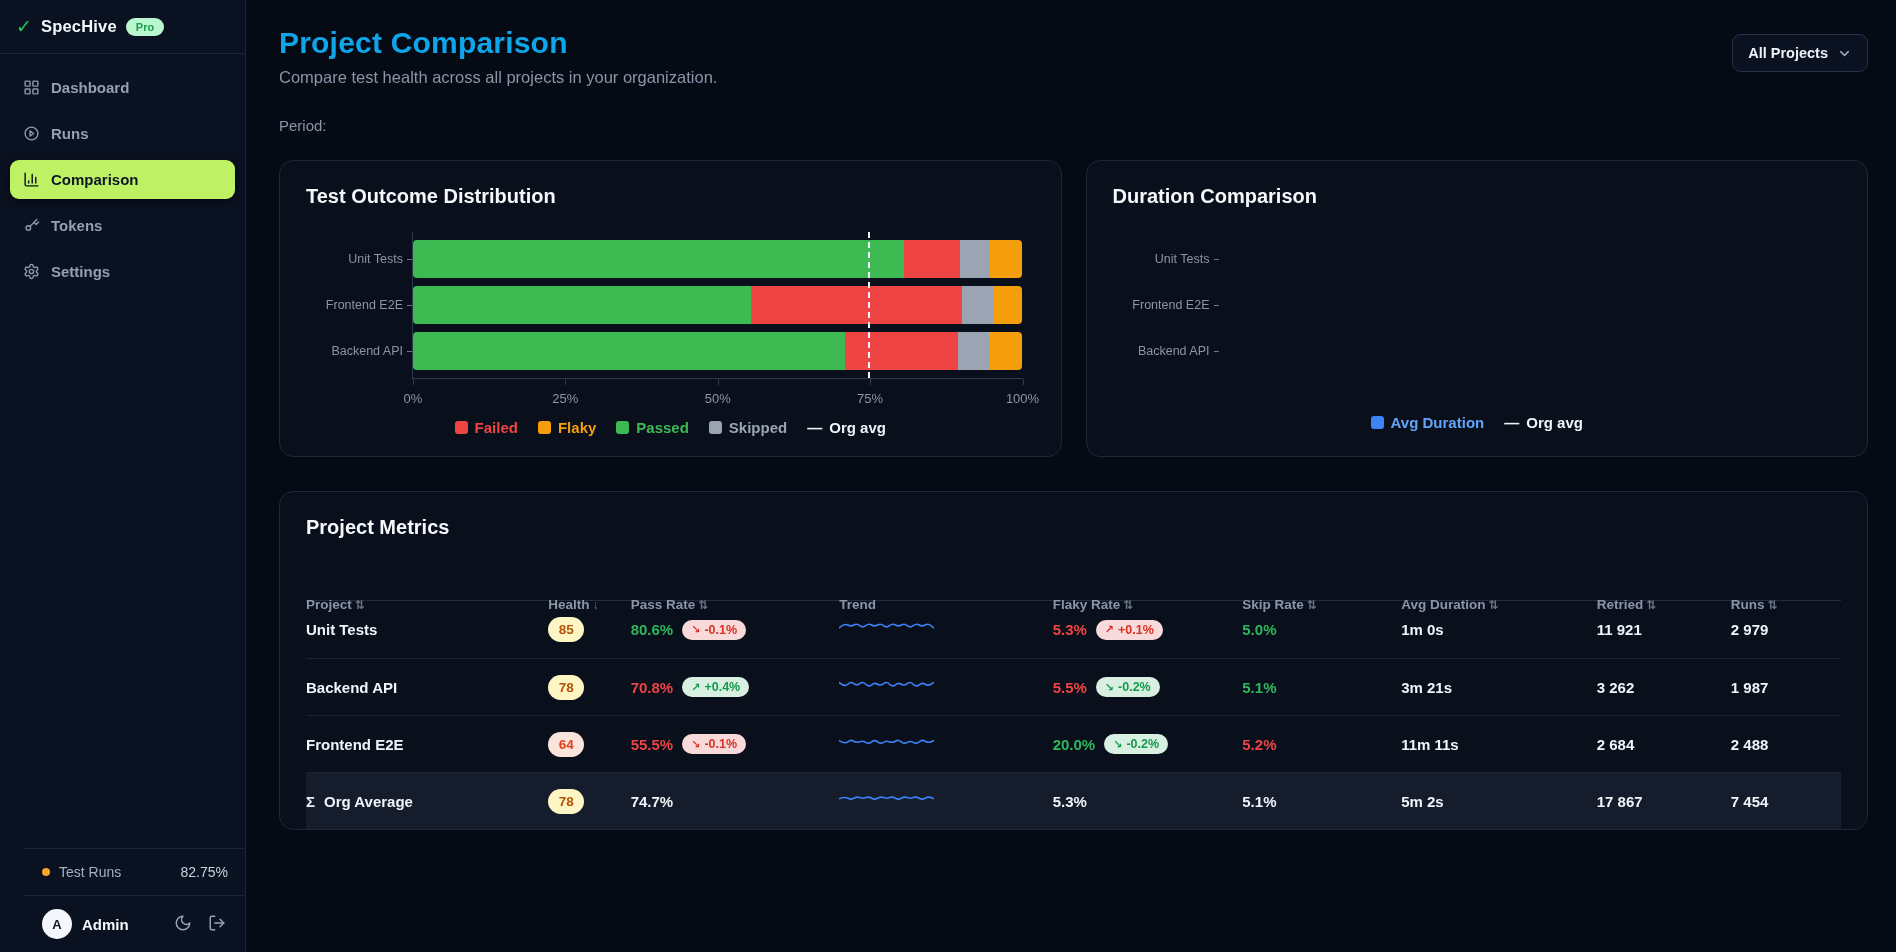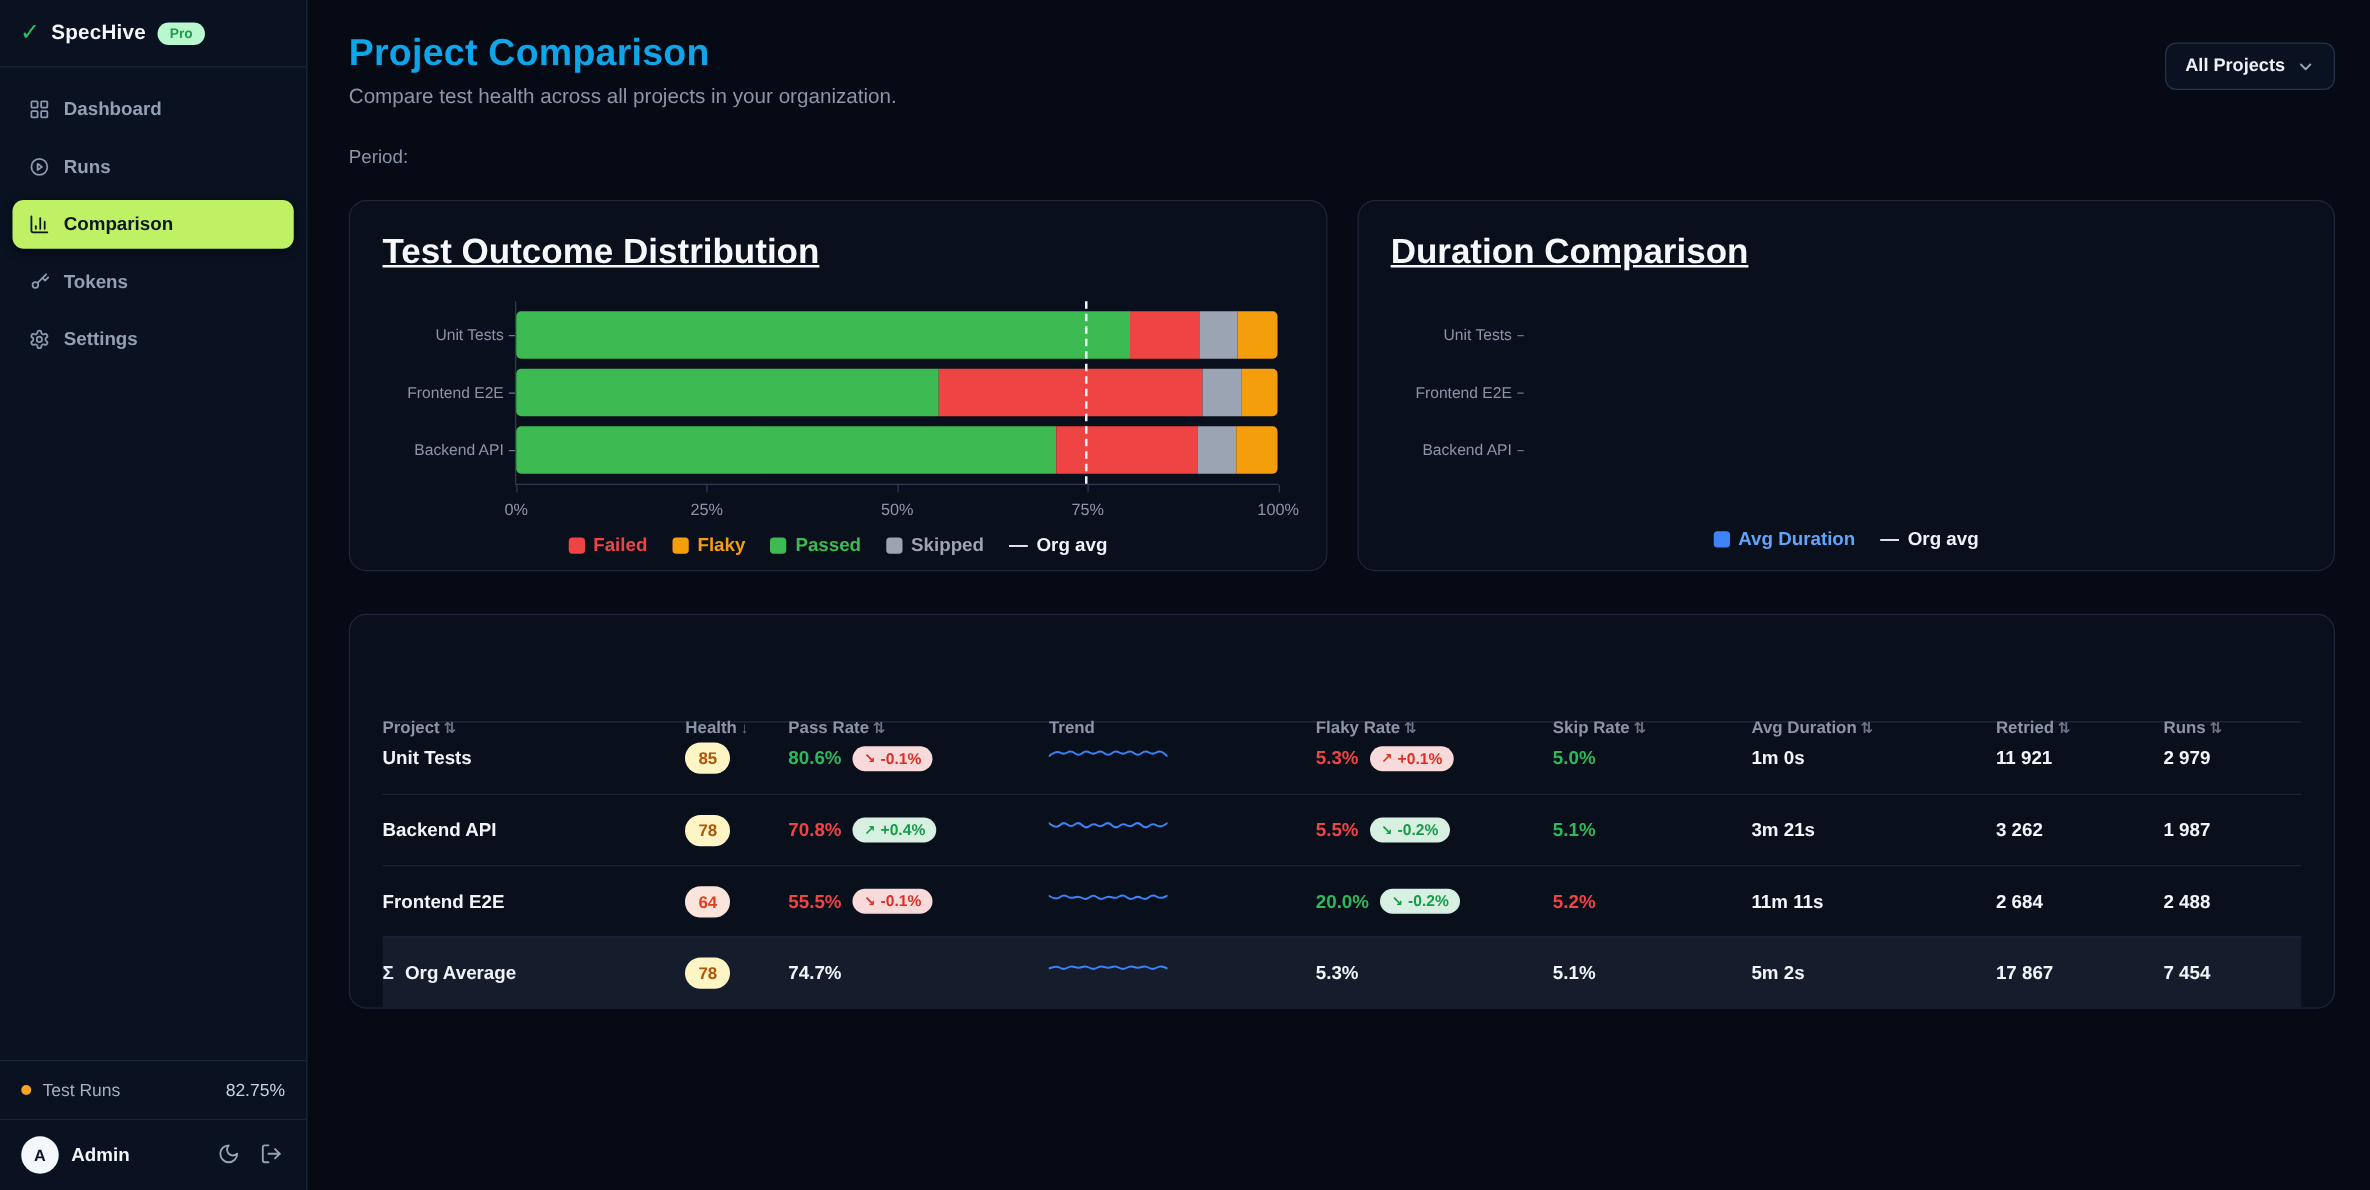--- a/index.html
+++ b/index.html
@@ -14,21 +14,21 @@
   .logo-check { color:#22c55e; font-size:19px; font-weight:700; }
   .logo-text { font-size:16.5px; font-weight:800; color:#f4f7fb; letter-spacing:.2px; }
   .pro-badge { background:#b9f8cf; color:#1f9d4d; font-size:11px; font-weight:700;
     padding:3px 10px; border-radius:999px; }
   nav { padding:14px 10px; display:flex; flex-direction:column; gap:7px; }
   .nav-item { display:flex; align-items:center; gap:11px; height:39px; padding:0 13px;
     border-radius:9px; color:#93a0b4; font-size:15px; font-weight:600; cursor:pointer; }
   .nav-item svg { width:17px; height:17px; stroke:#8b98ad; }
   .nav-item.active { background:#bef264; color:#0e1524; box-shadow:0 2px 8px rgba(0,0,0,.5); }
   .nav-item.active svg { stroke:#0e1524; }
-  .sidebar-bottom { margin-top:auto; }
+  .sidebar-bottom { margin-top:auto;padding-left:25px; }
   .metric-row { display:flex; align-items:center; gap:9px; padding:15px 17px; border-top:1px solid #1b2535;
     font-size:14px; color:#a6b0c2; }
   .status-dot { width:8px; height:8px; border-radius:50%; background:#f5a623; }
   .metric-val { margin-left:auto; color:#c8d2e0; font-size:14px; }
   .user-row { display:flex; align-items:center; gap:10px; padding:13px 17px; border-top:1px solid #1b2535; }
   .avatar { width:30px; height:30px; border-radius:50%; background:#f4f7fb; color:#0e1524;
     font-size:13px; font-weight:700; display:flex; align-items:center; justify-content:center; }
   .user-name { font-size:15px; font-weight:700; color:#f4f7fb; }
   .user-actions { margin-left:auto; display:flex; gap:14px; }
   .icon-btn { width:20px; height:20px; cursor:pointer; }
@@ -47,21 +47,21 @@
   .period-row { display:flex; align-items:center; gap:11px; margin-top:30px; }
   .period-label { font-size:15px; color:#8b95a8; margin-right:4px; }
   .period-btn { background:#0a1120; border:1px solid #27324a; border-radius:9px; padding:9px 16px;
     font-size:14px; font-weight:700; color:#eef2f8; cursor:pointer;
     font-family:"Liberation Sans","DejaVu Sans",sans-serif; }
   .period-btn.active { background:#f8fafc; color:#0e1524; border-color:#f8fafc; }
 
   .cards-row { display:flex; gap:24px; margin-top:26px; }
   .card { background:#0a0f1c; border:1px solid #1d2739; border-radius:14px; padding:24px 26px; }
   .chart-card { flex:1; height:297px; }
-  .card-title { font-size:28px; font-weight:800; color:#f6f8fb;text-decoration:underline; }
+  .card-title { font-size:20px; font-weight:800; color:#f6f8fb; }
 
   .chart-body { display:flex; margin-top:24px; padding-right:12px; }
   .chart-labels { width:106px; display:flex; flex-direction:column; padding-top:4px; }
   .chart-label { height:46px; display:flex; align-items:center; justify-content:flex-end;
     font-size:12.5px; color:#8b95a8; }
   .chart-label::after { content:""; display:inline-block; width:5px; height:1px; background:#6c7689; margin-left:4px; }
   .chart-plot { flex:1; position:relative; padding-top:4px; height:147px;
     border-left:1px solid #2e3952; border-bottom:1px solid #2e3952; }
   .bar-row { height:46px; display:flex; align-items:center; }
   .bar { height:38px; width:100%; display:flex; }
@@ -288,20 +288,21 @@
             </span>
             <span class="legend-item">
               <span class="legend-dash">—</span>
               <span style="color:#eef3fa">Org avg</span>
             </span>
           </div>
       </div>
     </div>
 
     <div class="card metrics-card">
+      <div class="card-title">Project Metrics</div>
       <div class="trow thead" id="metrics-head">
           <div class="th">
             <span>Project</span>
             <span class="sort-glyph">⇅</span>
           </div>
           <div class="th">
             <span>Health</span>
             <span class="sort-glyph">↓</span>
           </div>
           <div class="th">

